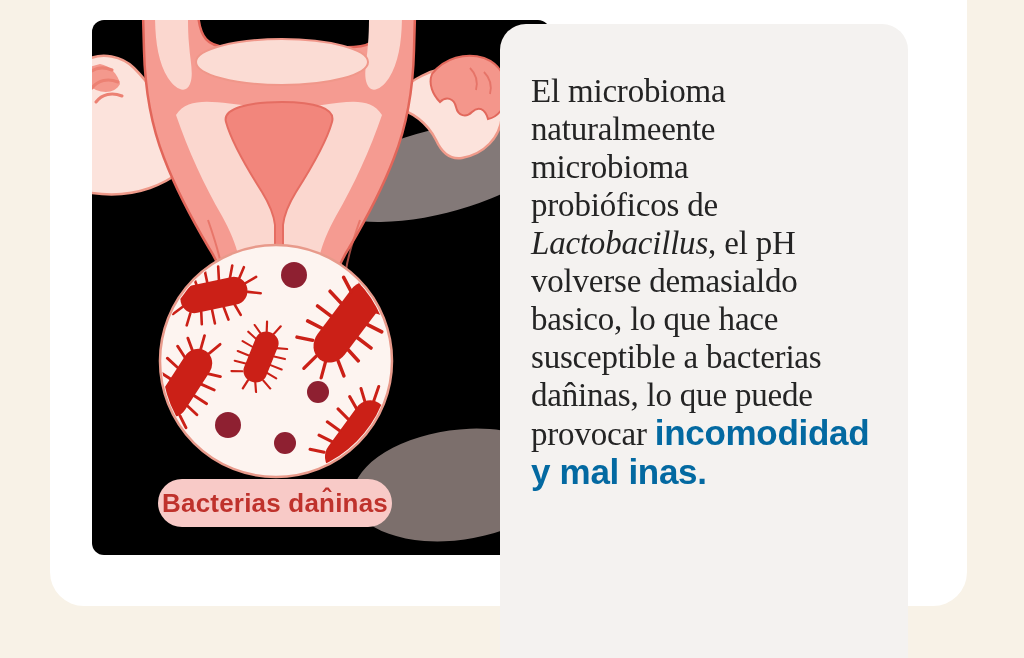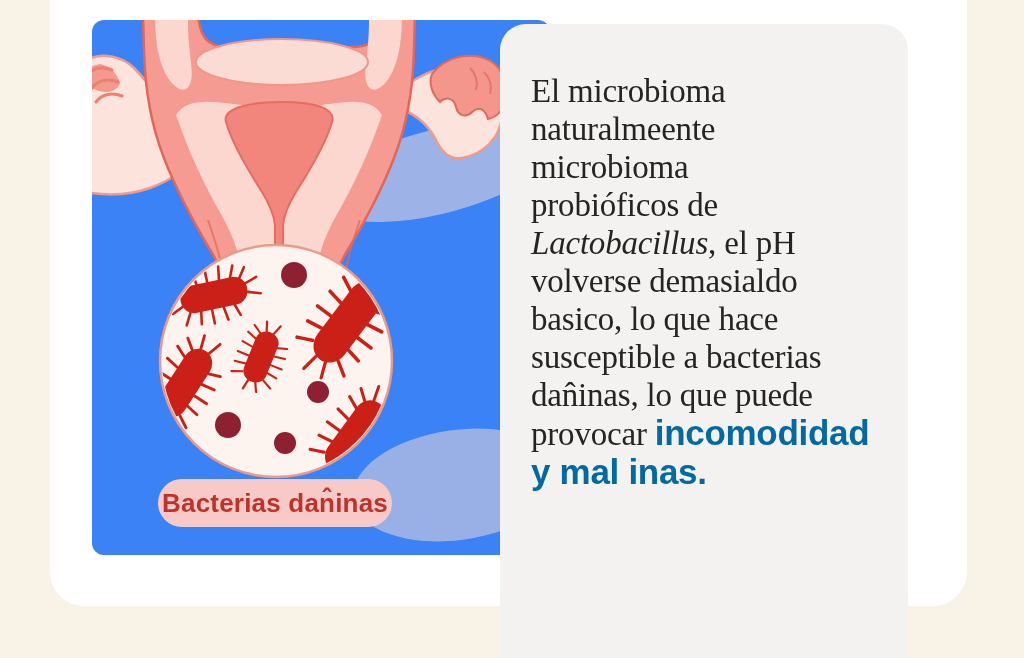--- a/index.html
+++ b/index.html
@@ -7,21 +7,21 @@
     width:1024px;height:658px;position:relative;overflow:hidden;
     background:#f8f2e7;
     font-family:"Liberation Sans",sans-serif;
   }
   .white-card{
     position:absolute;left:50px;top:-40px;width:917px;height:646px;
     background:#ffffff;border-radius:34px;
   }
   .illo-card{
     position:absolute;left:92px;top:20px;width:458px;height:535px;
-    background:#3b82f6;border-radius:12px;overflow:hidden;
+    background:#000000;border-radius:12px;overflow:hidden;
   }
   .illo-card svg{position:absolute;left:0;top:0;}
   .pill{
     position:absolute;left:66px;top:459px;width:234px;height:48px;
     background:#f8cac7;border-radius:24px;
     display:flex;align-items:center;justify-content:center;
     font-weight:700;font-size:26px;color:#bf322c;letter-spacing:.2px;
   }
   .text-card{
     position:absolute;left:500px;top:24px;width:408px;height:634px;

